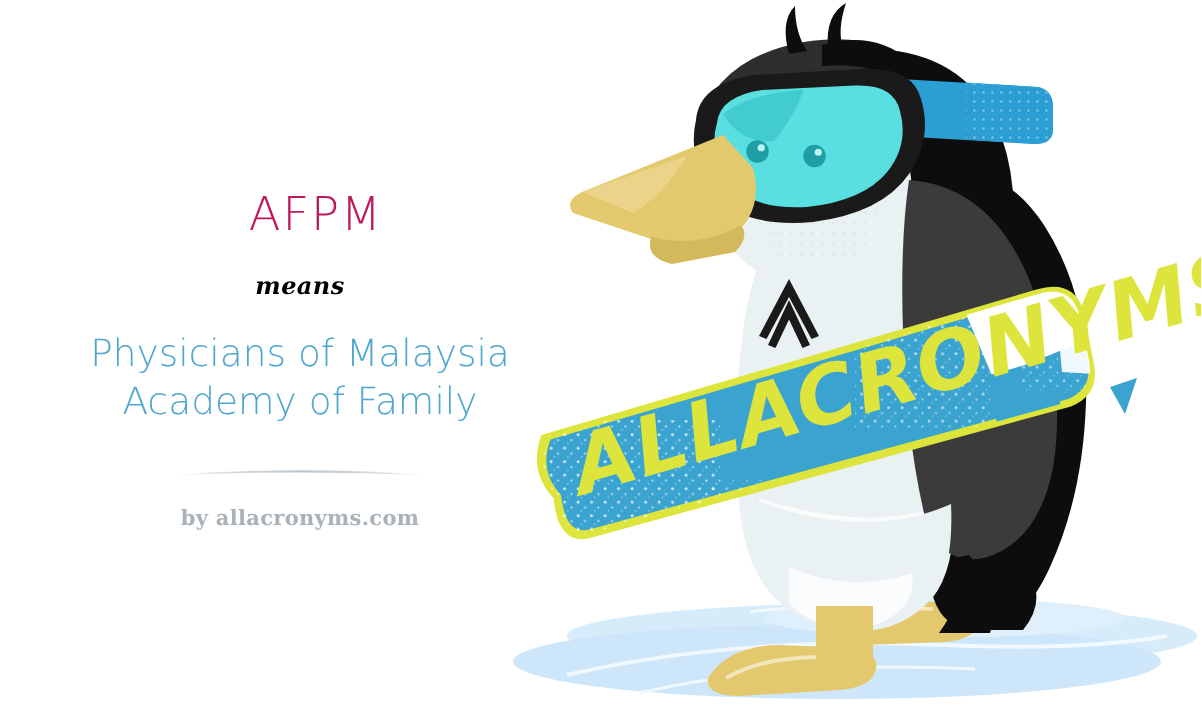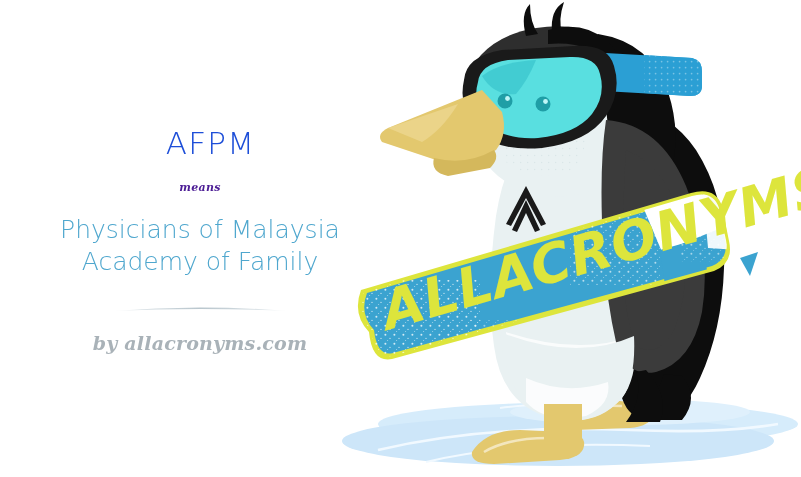--- a/index.html
+++ b/index.html
@@ -32,31 +32,31 @@
     flex-direction: column;
     align-items: center;
     justify-content: flex-start;
   }
   #acronym {
     margin-top: 128px;
     font-family: "DejaVu Sans", sans-serif;
     font-weight: 300;
     font-size: 31px;
     letter-spacing: 1.2px;
-    color: #1d4ed8;
+    color: #be185d;
     line-height: 1;
     margin-left: 21px;
   }
   #means {
     margin-top: 22px;
     font-family: "DejaVu Serif", serif;
     font-style: italic;
     font-weight: bold;
-    font-size: 11px;
-    color: #4c1d95;
+    font-size: 16px;
+    color: #000000;
     letter-spacing: 0.3px;
   }
   #definition {
     margin-top: 20px;
     font-family: "DejaVu Sans", sans-serif;
     font-weight: 300;
     font-size: 25px;
     line-height: 1.28;
     color: #4fa7ce;
     text-align: center;
@@ -71,23 +71,22 @@
   #divider {
     position: absolute;
     left: 0;
     top: 0;
     width: 180px;
     height: 10px;
   }
   #site {
     margin-top: 18px;
     font-family: "DejaVu Serif", serif;
-    font-style: italic;
     font-weight: bold;
-    font-size: 19px;
+    font-size: 14px;
     color: #a9b2b8;
     letter-spacing: 0.2px;
   }
 
   
   #illustration {
     position: absolute;
     left: 330px;
     top: 0;
     width: 471px;

